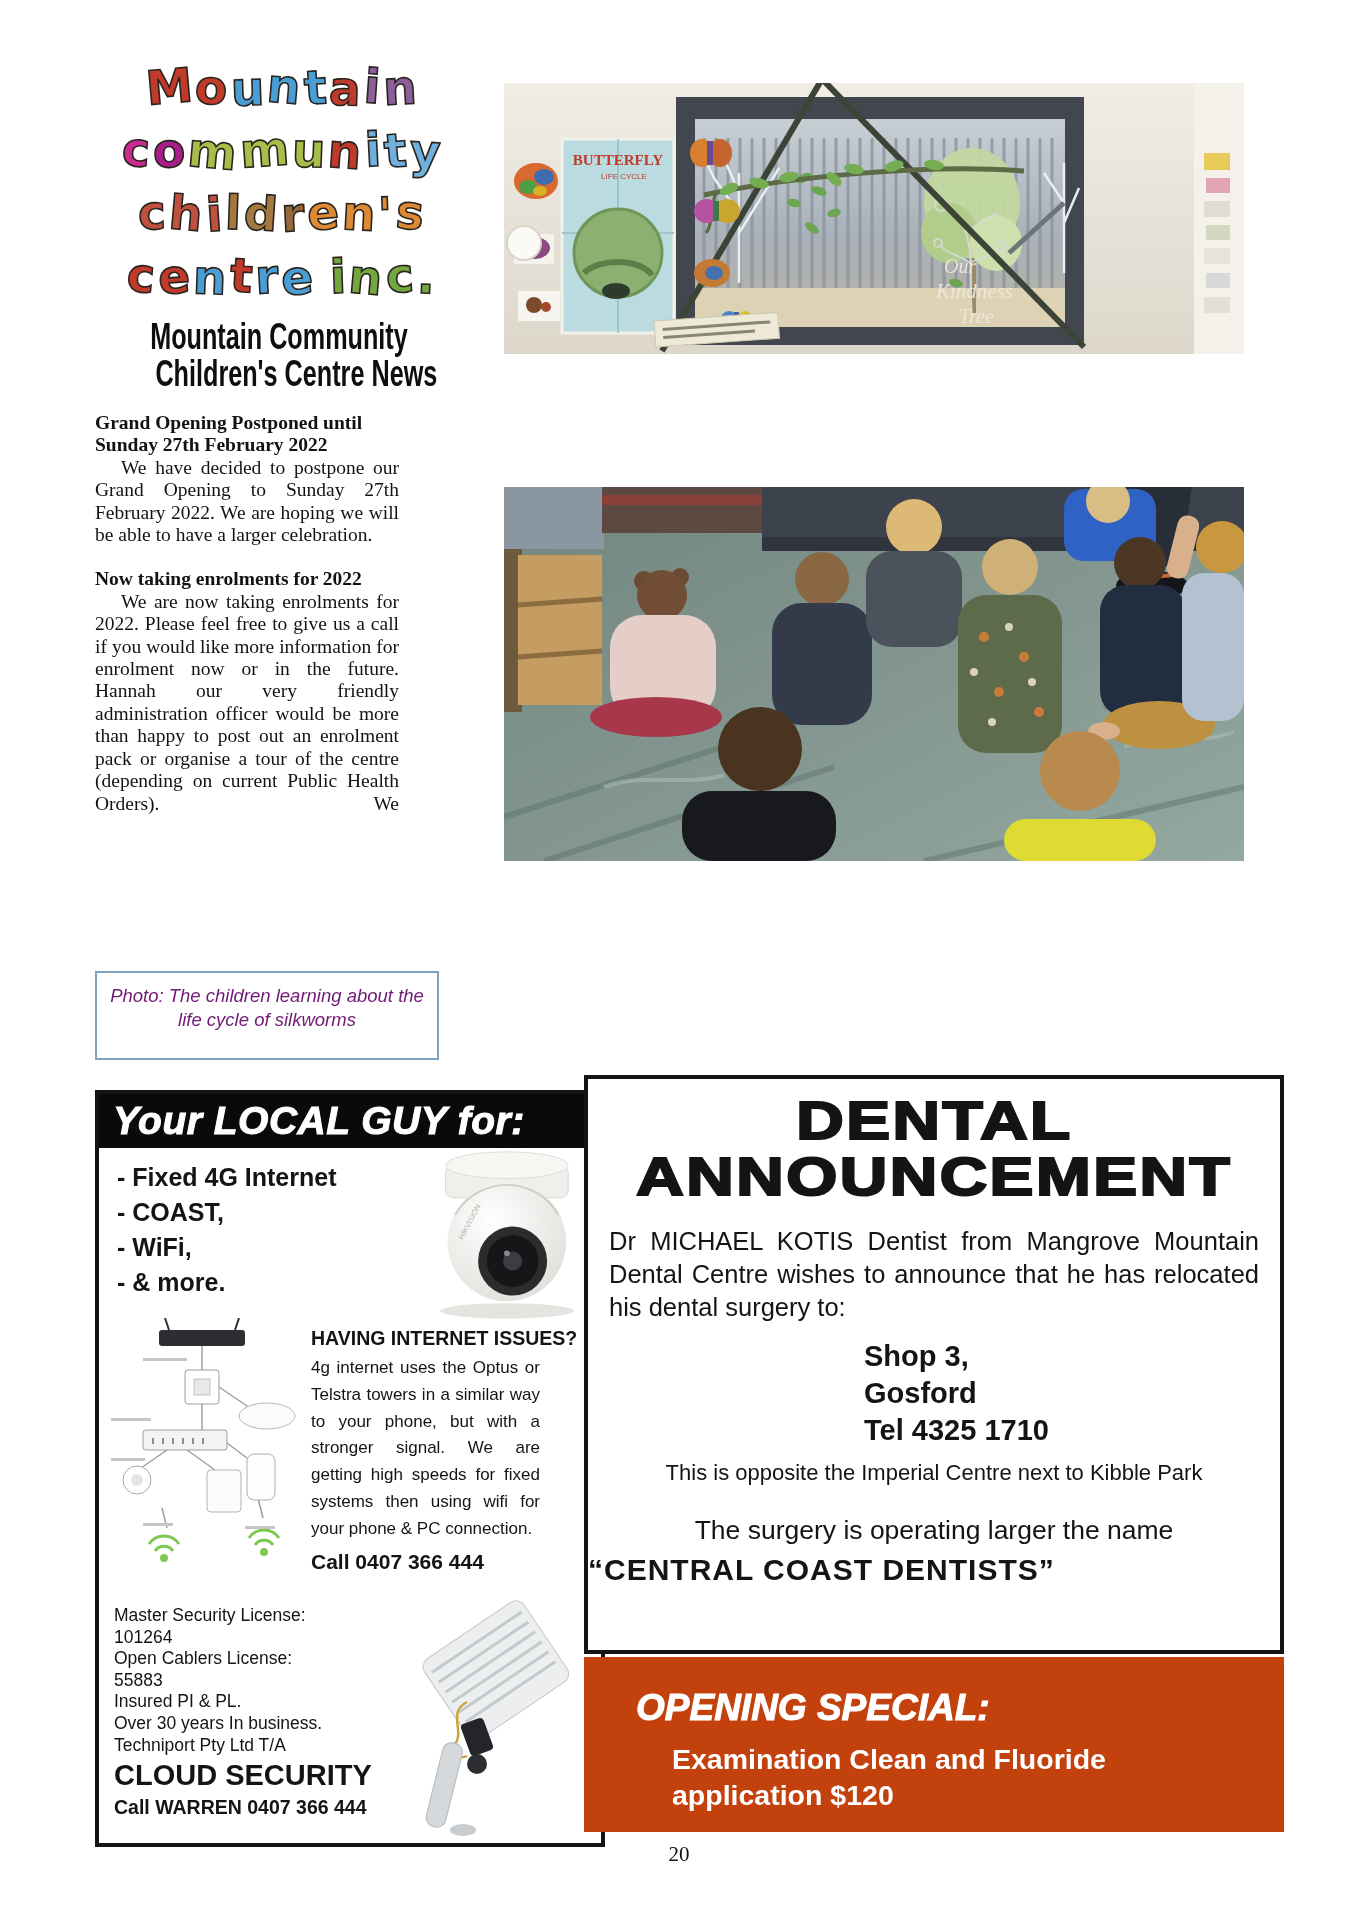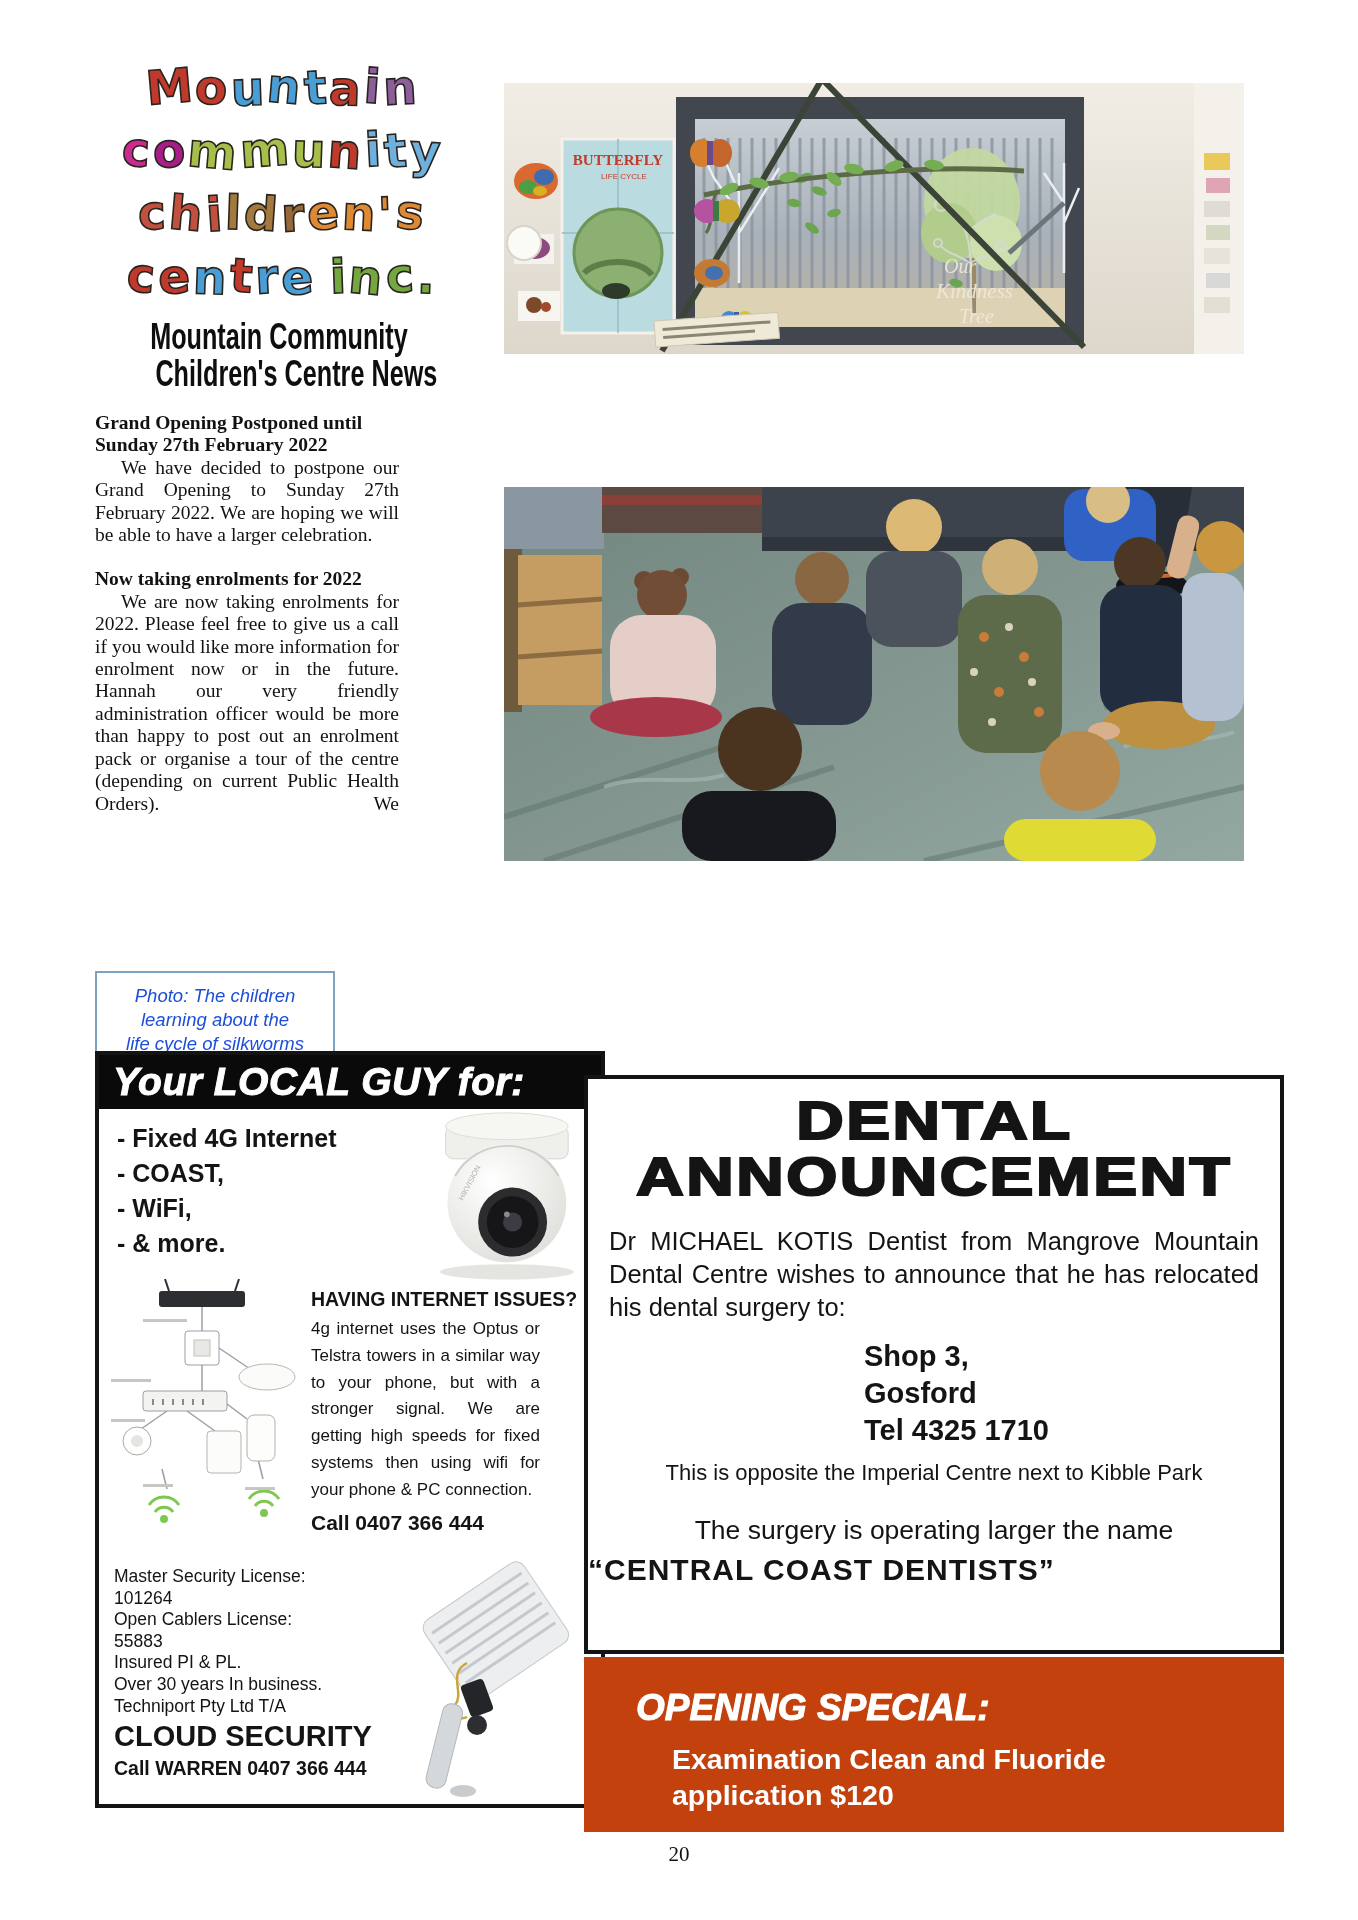--- a/index.html
+++ b/index.html
@@ -22,32 +22,32 @@
   
   .article { position:absolute; left:95px; top:412px; width:304px;
              font-family:"Liberation Serif", serif; font-size:19.5px; line-height:22.4px;
              color:#121212; text-align:justify; }
   .article .ah { font-weight:700; text-align:left; }
   .article p.body1 { text-indent:26px; }
   .article p.body2 { text-indent:26px; text-align-last:justify; }
   .article .gap { height:22px; }
 
   
-  .caption-box { position:absolute; left:95px; top:971px; width:240px;
+  .caption-box { position:absolute; left:95px; top:971px; width:344px;
                  border:2px solid #7da3c2; padding:11px 4px 26px;
                  text-align:center; font-style:italic; font-size:18.5px; line-height:24px;
-                 color:#1d4ed8; }
+                 color:#701a75; }
 
   
   .photo1 { position:absolute; left:504px; top:83px;  width:740px; height:271px; overflow:hidden; }
   .photo2 { position:absolute; left:504px; top:487px; width:740px; height:374px; overflow:hidden; }
   .photo1 svg, .photo2 svg { display:block; width:100%; height:100%; }
 
   
-  .lg-ad { position:absolute; left:95px; top:1051px; width:510px; height:757px;
+  .lg-ad { position:absolute; left:95px; top:1090px; width:510px; height:757px;
            border:4px solid #141414; background:#fff; }
   .lg-header { position:absolute; left:0; top:0; right:0; height:54px; background:#0a0a0a;
                color:#fff; display:flex; align-items:center; padding-left:14px;
                font-style:italic; font-weight:700; font-size:39px; letter-spacing:.5px;
                -webkit-text-stroke:1px #fff; white-space:nowrap; }
   .lg-bullets { position:absolute; left:18px; top:66px; font-weight:700; font-size:25px;
                 line-height:35px; color:#141414; }
   .lg-camera { position:absolute; right:6px; top:54px; width:182px; height:172px; }
   .lg-having { position:absolute; left:212px; top:233px; width:229px; color:#141414; }
   .lg-having .hh { font-weight:700; font-size:19.5px; margin-bottom:5px; white-space:nowrap; }

